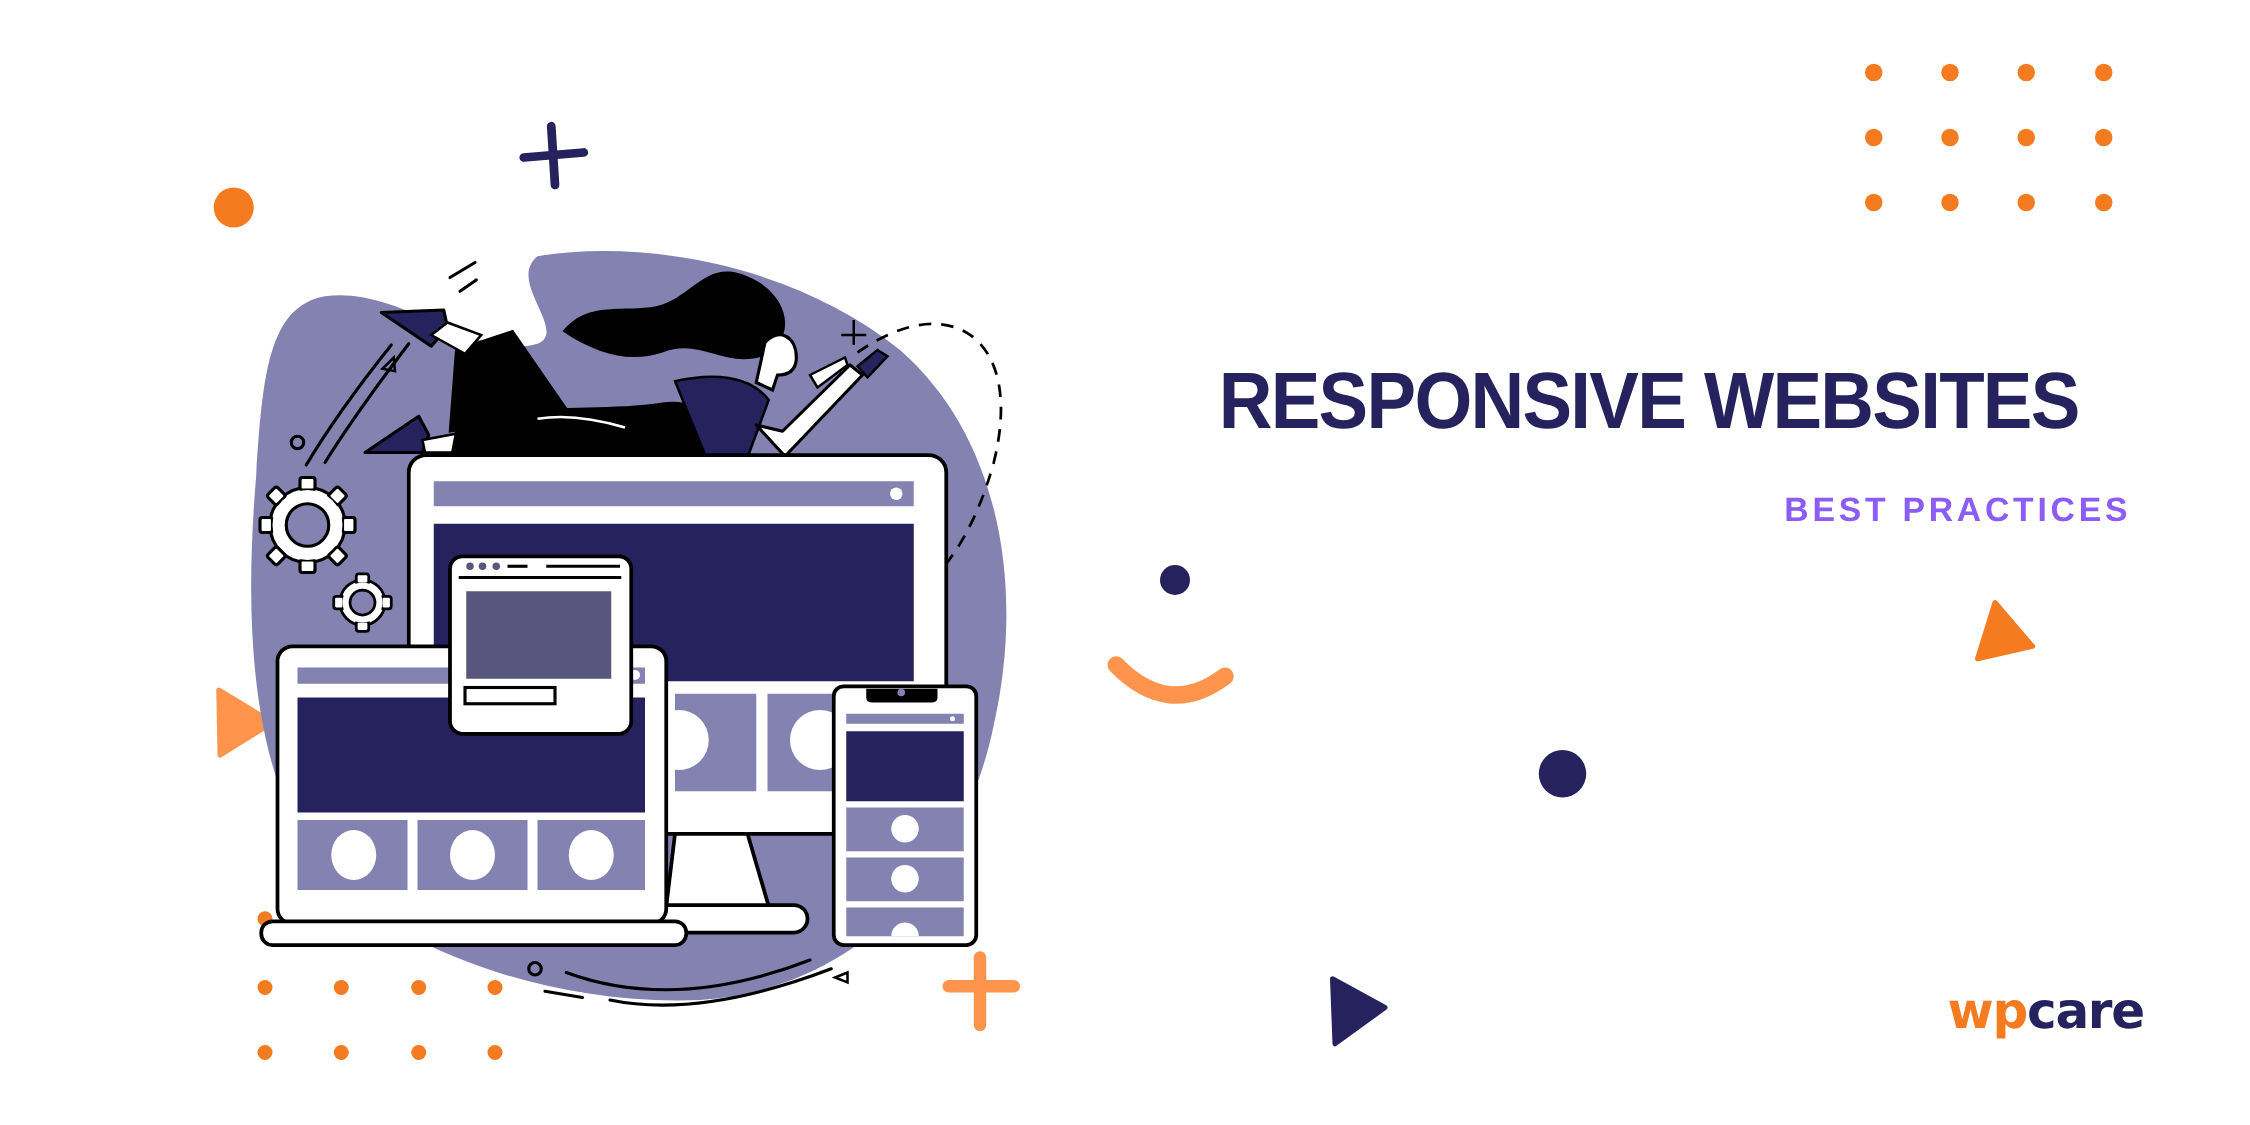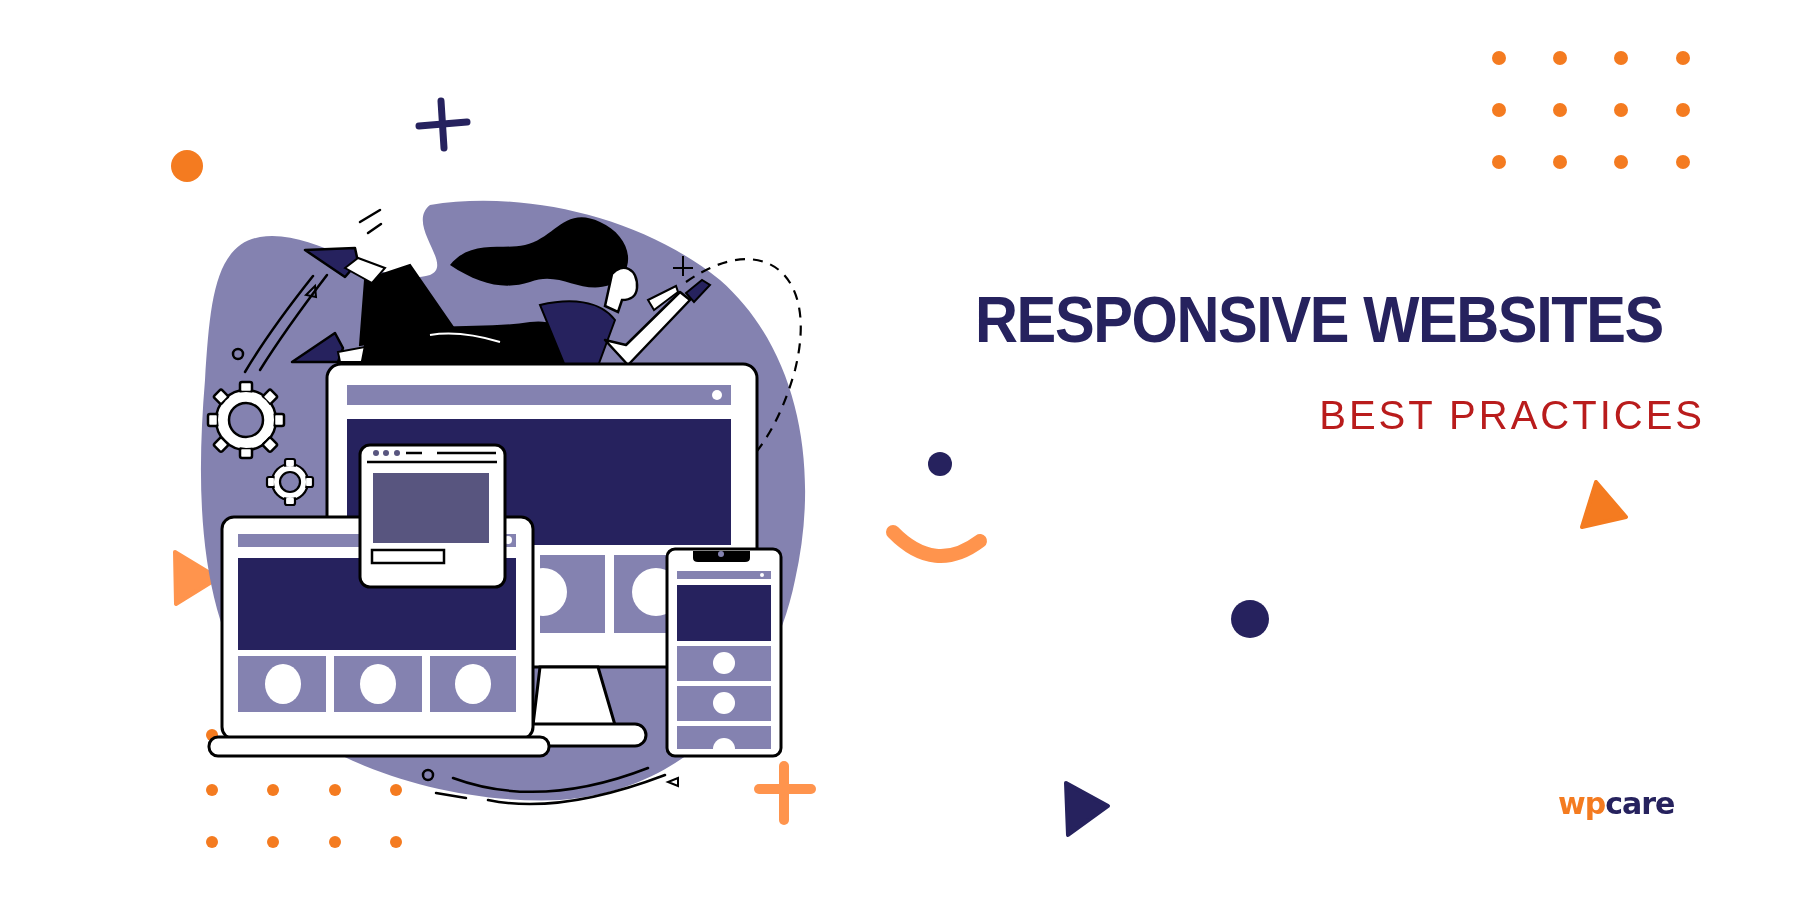--- a/index.html
+++ b/index.html
@@ -1,20 +1,20 @@
 <!DOCTYPE html>
 <html><head>
   <meta charset="utf-8">
   <style>
     html, body { margin: 0; padding: 0; }
     body { width: 1800px; height: 900px; background: #ffffff; position: relative; overflow: hidden; font-family: "Liberation Sans", sans-serif; }
     .art { position: absolute; left: 0; top: 0; width: 1800px; height: 900px; }
     .title { position: absolute; left: 975px; top: 283px; font-family: "Liberation Sans", sans-serif; font-weight: 700; font-size: 64px; letter-spacing: -1.5px; color: #26225e; white-space: nowrap; transform: scaleX(0.93); transform-origin: left top; }
-    .subtitle { position: absolute; right: 95px; top: 393px; font-family: "Liberation Sans", sans-serif; font-weight: 400; font-size: 40px; letter-spacing: 3px; color: #b91c1c; white-space: nowrap; }
-    .logo { position: absolute; left: 1558px; top: 786px; font-family: "DejaVu Sans", sans-serif; font-weight: 700; font-size: 30px; letter-spacing: -1px; white-space: nowrap; }
+    .subtitle { position: absolute; right: 95px; top: 393px; font-family: "Liberation Sans", sans-serif; font-weight: 700; font-size: 27px; letter-spacing: 3px; color: #8b5cf6; white-space: nowrap; }
+    .logo { position: absolute; left: 1558px; top: 786px; font-family: "DejaVu Sans", sans-serif; font-weight: 700; font-size: 40px; letter-spacing: -1px; white-space: nowrap; }
     .logo .wp { color: #f47b20; }
     .logo .care { color: #26225e; }
   </style>
 </head>
 <body>
 
 <svg class="art" viewBox="0 0 1800 900" xmlns="http://www.w3.org/2000/svg">
 
   <g fill="#f47b20">
     <circle cx="1499" cy="58" r="7"></circle>

